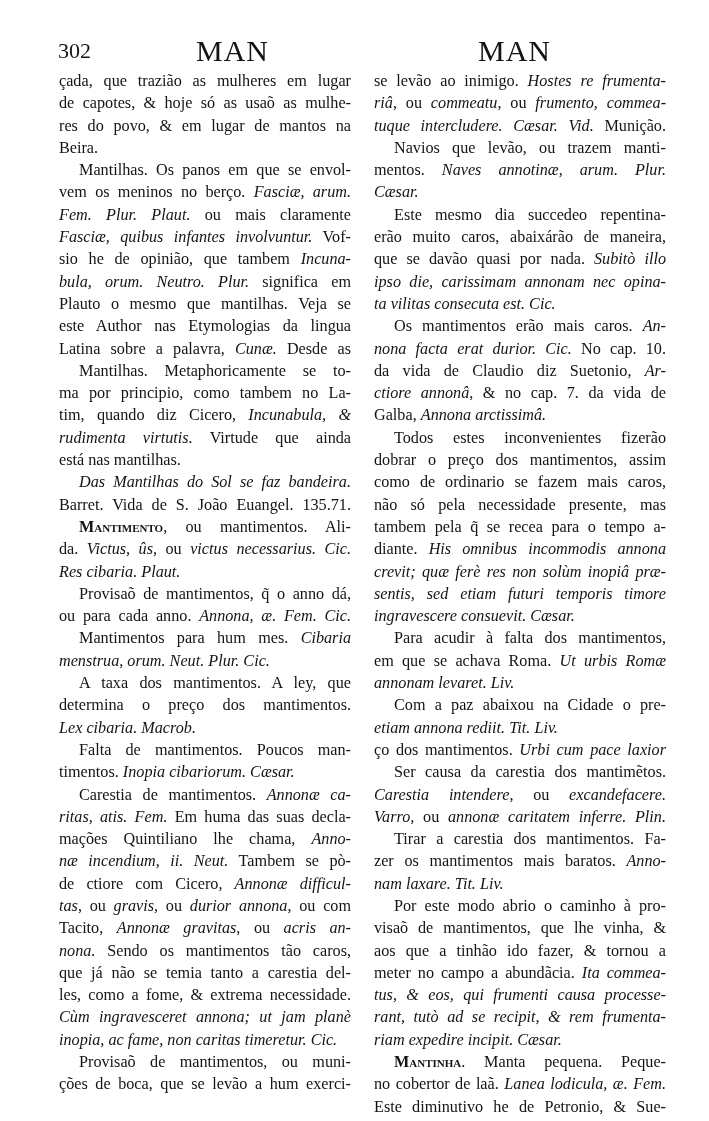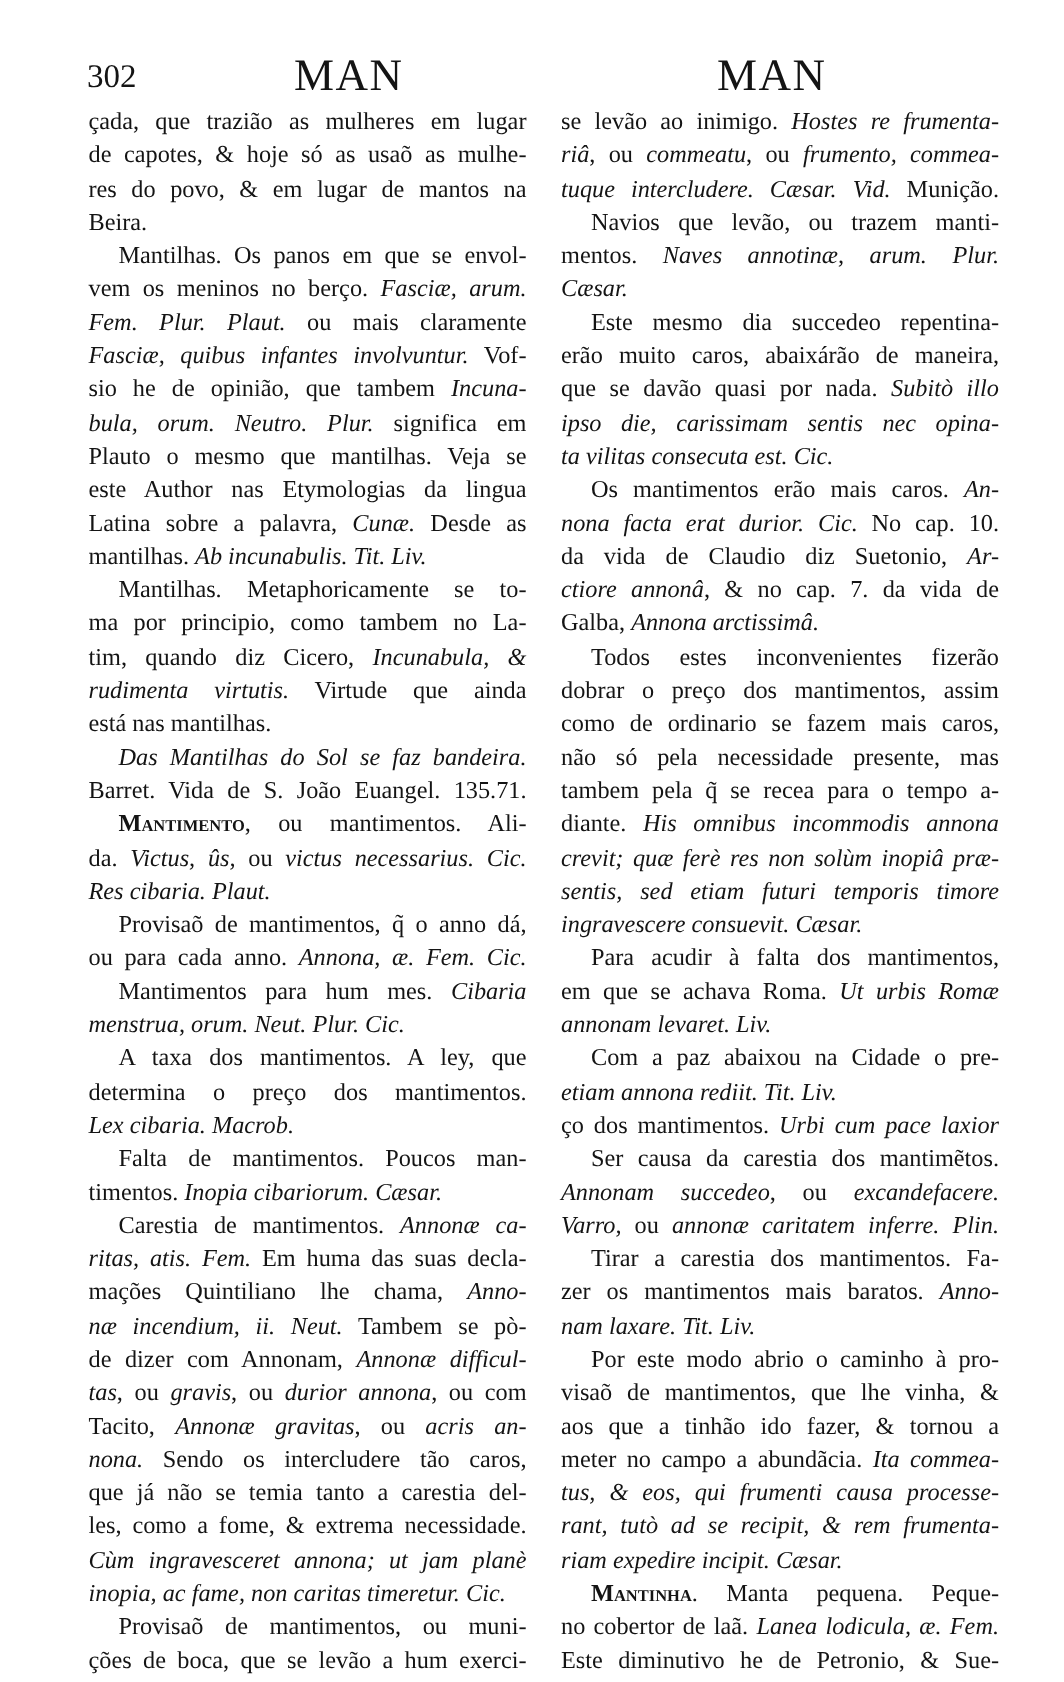--- a/index.html
+++ b/index.html
@@ -34,21 +34,20 @@
       <div class="line last"><span>Beira.</span></div>
       <div class="line indent"><span>Mantilhas. Os panos em que se envol-</span></div>
       <div class="line "><span>vem os meninos no berço. </span><span class="it">Fasciæ, arum.</span></div>
       <div class="line "><span class="it">Fem. Plur. Plaut.</span><span> ou mais claramente</span></div>
       <div class="line "><span class="it">Fasciæ, quibus infantes involvuntur.</span><span> Vof-</span></div>
       <div class="line "><span>sio he de opinião, que tambem </span><span class="it">Incuna-</span></div>
       <div class="line "><span class="it">bula, orum. Neutro. Plur.</span><span> significa em</span></div>
       <div class="line "><span>Plauto o mesmo que mantilhas. Veja se</span></div>
       <div class="line "><span>este Author nas Etymologias da lingua</span></div>
       <div class="line "><span>Latina sobre a palavra, </span><span class="it">Cunæ.</span><span> Desde as</span></div>
-      <div class="line last"><span>mantilhas. </span><span class="it">Ab incunabulis. Tit. Liv.</span></div>
       <div class="line indent"><span>Mantilhas. Metaphoricamente se to-</span></div>
       <div class="line "><span>ma por principio, como tambem no La-</span></div>
       <div class="line "><span>tim, quando diz Cicero, </span><span class="it">Incunabula, &amp;</span></div>
       <div class="line "><span class="it">rudimenta virtutis.</span><span> Virtude que ainda</span></div>
       <div class="line last"><span>está nas mantilhas.</span></div>
       <div class="line indent"><span class="it">Das Mantilhas do Sol se faz bandeira.</span></div>
       <div class="line "><span>Barret. Vida de S. João Euangel. 135.71.</span></div>
       <div class="line indent"><span class="sc">Mantimento</span><span>, ou mantimentos. Ali-</span></div>
       <div class="line "><span>da. </span><span class="it">Victus, ûs,</span><span> ou </span><span class="it">victus necessarius. Cic.</span></div>
       <div class="line last"><span class="it">Res cibaria. Plaut.</span></div>
@@ -58,42 +57,42 @@
       <div class="line last"><span class="it">menstrua, orum. Neut. Plur. Cic.</span></div>
       <div class="line indent"><span>A taxa dos mantimentos. A ley, que</span></div>
       <div class="line "><span>determina o preço dos mantimentos.</span></div>
       <div class="line last"><span class="it">Lex cibaria. Macrob.</span></div>
       <div class="line indent"><span>Falta de mantimentos. Poucos man-</span></div>
       <div class="line last"><span>timentos. </span><span class="it">Inopia cibariorum. Cæsar.</span></div>
       <div class="line indent"><span>Carestia de mantimentos. </span><span class="it">Annonæ ca-</span></div>
       <div class="line "><span class="it">ritas, atis. Fem.</span><span> Em huma das suas decla-</span></div>
       <div class="line "><span>mações Quintiliano lhe chama, </span><span class="it">Anno-</span></div>
       <div class="line "><span class="it">næ incendium, ii. Neut.</span><span> Tambem se pò-</span></div>
-      <div class="line "><span>de dizer com Annonam, </span><span class="it">Annonæ difficul-</span></div>
+      <div class="line "><span>de ctiore com Cicero, </span><span class="it">Annonæ difficul-</span></div>
       <div class="line "><span class="it">tas</span><span>, ou </span><span class="it">gravis</span><span>, ou </span><span class="it">durior annona</span><span>, ou com</span></div>
       <div class="line "><span>Tacito, </span><span class="it">Annonæ gravitas</span><span>, ou </span><span class="it">acris an-</span></div>
-      <div class="line "><span class="it">nona.</span><span> Sendo os intercludere tão caros,</span></div>
+      <div class="line "><span class="it">nona.</span><span> Sendo os mantimentos tão caros,</span></div>
       <div class="line "><span>que já não se temia tanto a carestia del-</span></div>
       <div class="line "><span>les, como a fome, &amp; extrema necessidade.</span></div>
       <div class="line "><span class="it">Cùm ingravesceret annona; ut jam planè</span></div>
       <div class="line last"><span class="it">inopia, ac fame, non caritas timeretur. Cic.</span></div>
       <div class="line indent"><span>Provisaõ de mantimentos, ou muni-</span></div>
       <div class="line "><span>ções de boca, que se levão a hum exerci-</span></div>
     </div>
   <div class="col right">
       <div class="line "><span>se levão ao inimigo. </span><span class="it">Hostes re frumenta-</span></div>
       <div class="line "><span class="it">riâ</span><span>, ou </span><span class="it">commeatu</span><span>, ou </span><span class="it">frumento, commea-</span></div>
       <div class="line "><span class="it">tuque intercludere. Cæsar. Vid.</span><span> Munição.</span></div>
       <div class="line indent"><span>Navios que levão, ou trazem manti-</span></div>
       <div class="line "><span>mentos. </span><span class="it">Naves annotinæ, arum. Plur.</span></div>
       <div class="line last"><span class="it">Cæsar.</span></div>
       <div class="line indent"><span>Este mesmo dia succedeo repentina-</span></div>
       <div class="line "><span>erão muito caros, abaixárão de maneira,</span></div>
       <div class="line "><span>que se davão quasi por nada. </span><span class="it">Subitò illo</span></div>
-      <div class="line "><span class="it">ipso die, carissimam sentis nec opina-</span></div>
+      <div class="line "><span class="it">ipso die, carissimam annonam nec opina-</span></div>
       <div class="line last"><span class="it">ta vilitas consecuta est. Cic.</span></div>
       <div class="line indent"><span>Os mantimentos erão mais caros. </span><span class="it">An-</span></div>
       <div class="line "><span class="it">nona facta erat durior. Cic.</span><span> No cap. 10.</span></div>
       <div class="line "><span>da vida de Claudio diz Suetonio, </span><span class="it">Ar-</span></div>
       <div class="line "><span class="it">ctiore annonâ</span><span>, &amp; no cap. 7. da vida de</span></div>
       <div class="line last"><span>Galba, </span><span class="it">Annona arctissimâ.</span></div>
       <div class="line indent"><span>Todos estes inconvenientes fizerão</span></div>
       <div class="line "><span>dobrar o preço dos mantimentos, assim</span></div>
       <div class="line "><span>como de ordinario se fazem mais caros,</span></div>
       <div class="line "><span>não só pela necessidade presente, mas</span></div>
@@ -102,21 +101,21 @@
       <div class="line "><span class="it">crevit; quæ ferè res non solùm inopiâ præ-</span></div>
       <div class="line "><span class="it">sentis, sed etiam futuri temporis timore</span></div>
       <div class="line last"><span class="it">ingravescere consuevit. Cæsar.</span></div>
       <div class="line indent"><span>Para acudir à falta dos mantimentos,</span></div>
       <div class="line "><span>em que se achava Roma. </span><span class="it">Ut urbis Romæ</span></div>
       <div class="line last"><span class="it">annonam levaret. Liv.</span></div>
       <div class="line indent"><span>Com a paz abaixou na Cidade o pre-</span></div>
       <div class="line last"><span class="it">etiam annona rediit. Tit. Liv.</span></div>
       <div class="line "><span>ço dos mantimentos. </span><span class="it">Urbi cum pace laxior</span></div>
       <div class="line indent"><span>Ser causa da carestia dos mantimẽtos.</span></div>
-      <div class="line "><span class="it">Annonam succedeo</span><span>, ou </span><span class="it">excandefacere.</span></div>
+      <div class="line "><span class="it">Carestia intendere</span><span>, ou </span><span class="it">excandefacere.</span></div>
       <div class="line "><span class="it">Varro,</span><span> ou </span><span class="it">annonæ caritatem inferre. Plin.</span></div>
       <div class="line indent"><span>Tirar a carestia dos mantimentos. Fa-</span></div>
       <div class="line "><span>zer os mantimentos mais baratos. </span><span class="it">Anno-</span></div>
       <div class="line last"><span class="it">nam laxare. Tit. Liv.</span></div>
       <div class="line indent"><span>Por este modo abrio o caminho à pro-</span></div>
       <div class="line "><span>visaõ de mantimentos, que lhe vinha, &amp;</span></div>
       <div class="line "><span>aos que a tinhão ido fazer, &amp; tornou a</span></div>
       <div class="line "><span>meter no campo a abundãcia. </span><span class="it">Ita commea-</span></div>
       <div class="line "><span class="it">tus, &amp; eos, qui frumenti causa processe-</span></div>
       <div class="line "><span class="it">rant, tutò ad se recipit, &amp; rem frumenta-</span></div>

